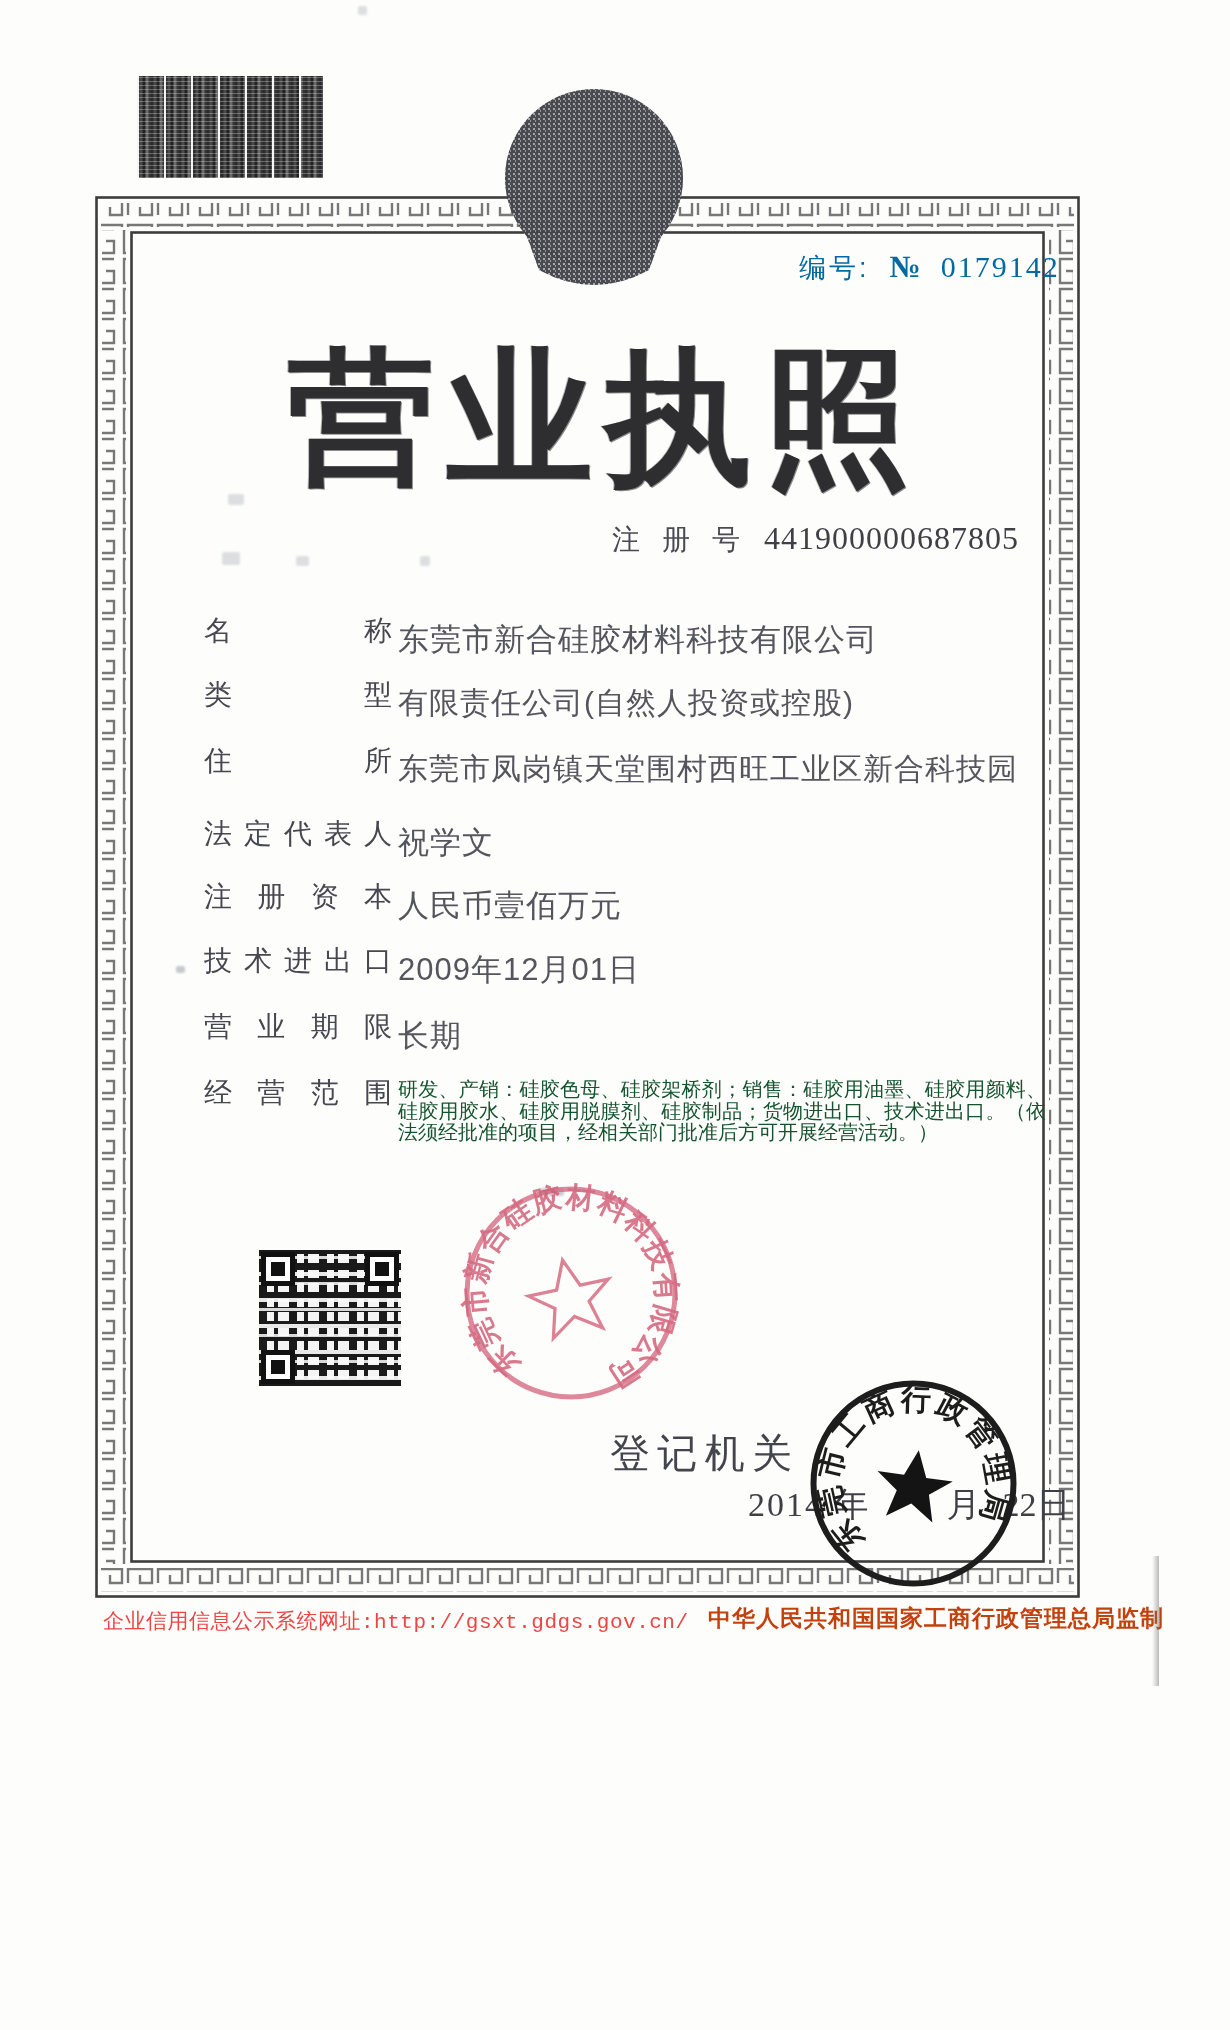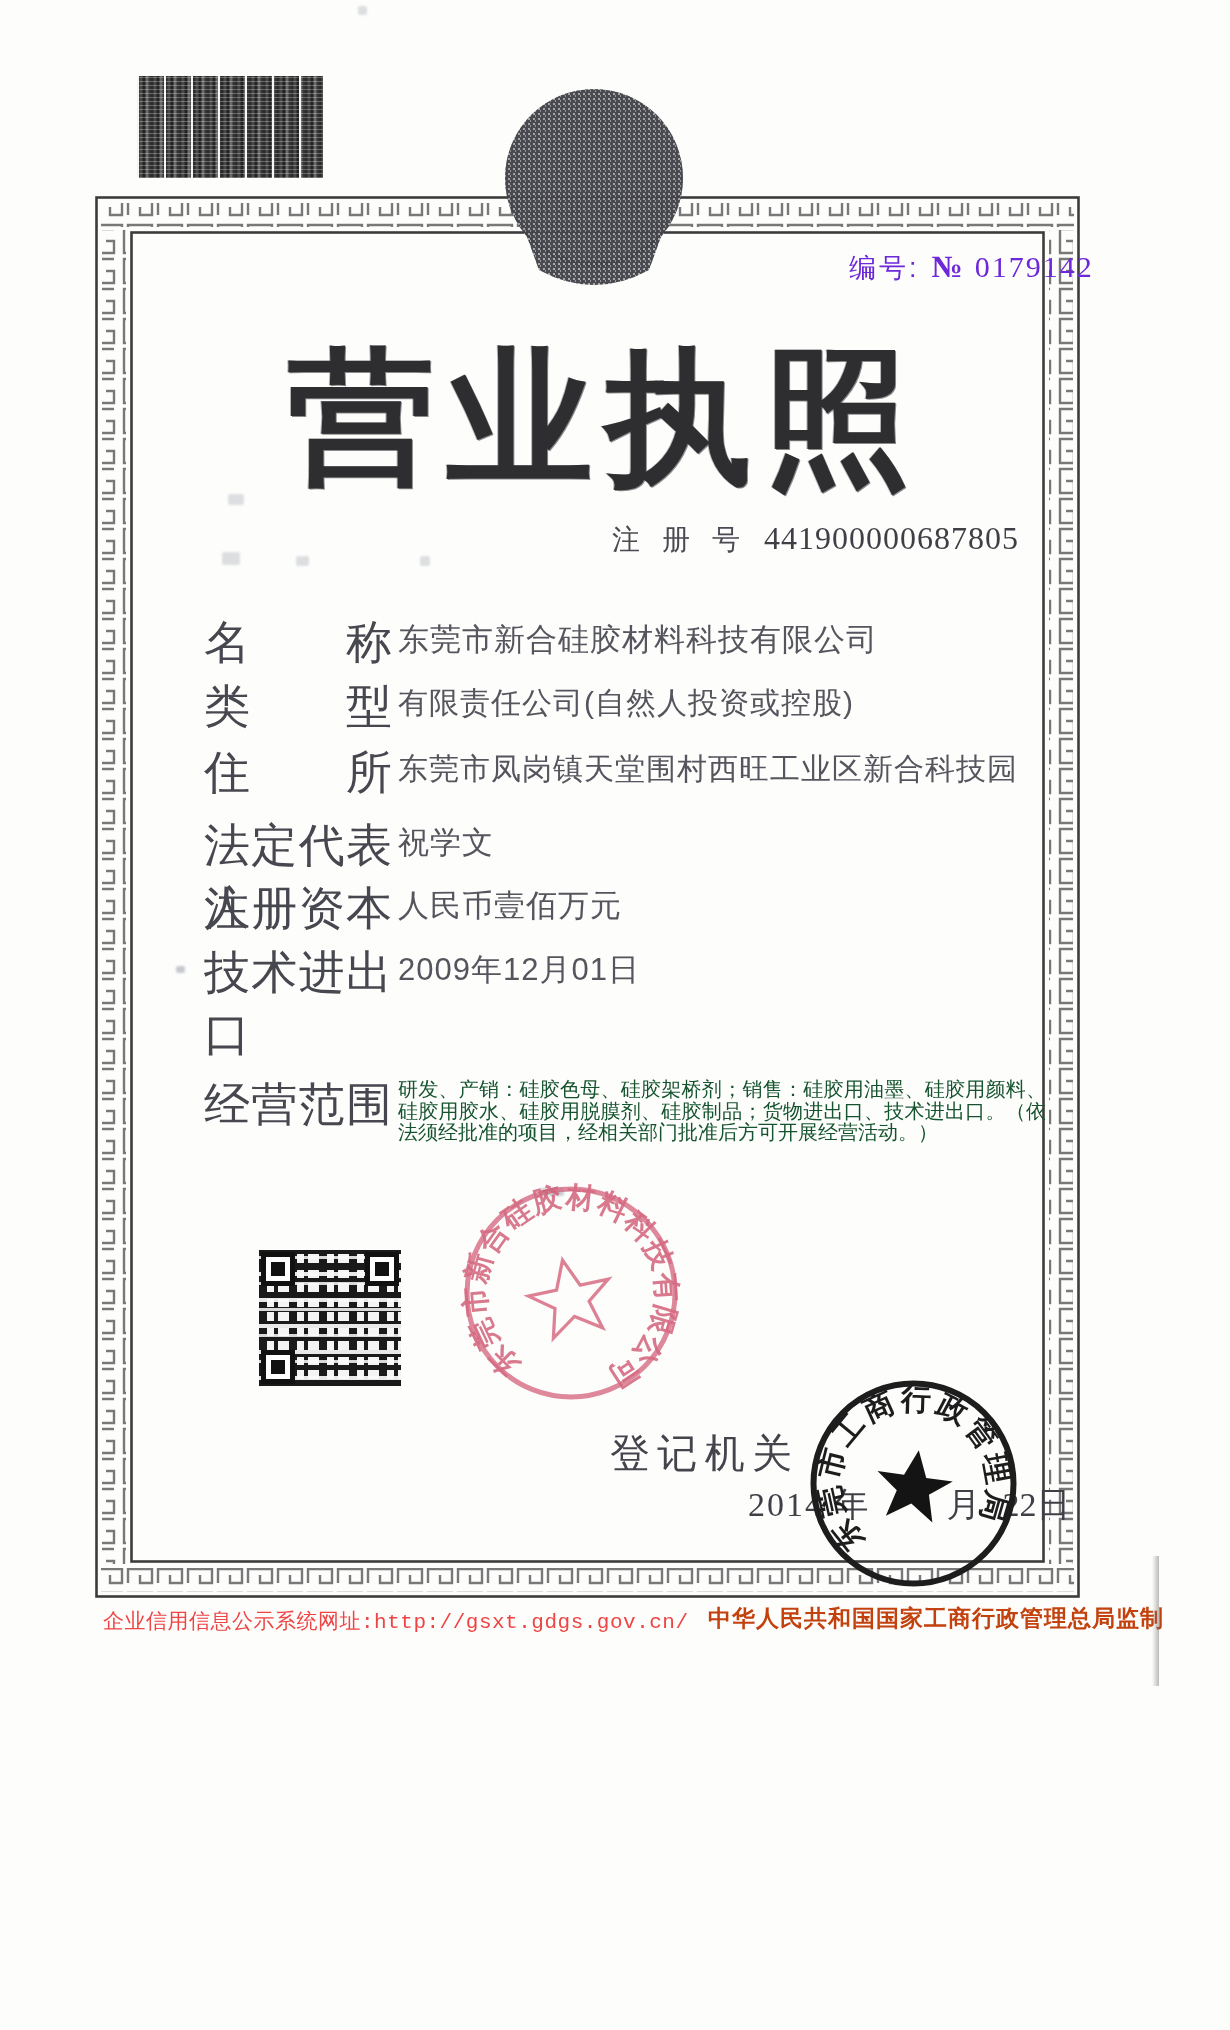--- a/index.html
+++ b/index.html
@@ -21,41 +21,41 @@
     filter:blur(.4px);
   }
 
   
   .frame { left:95px; top:196px; }
 
   
   .emblem { left:492px; top:82px; z-index:3; }
 
   
-  .serial { left:849px; top:249px; display:flex; align-items:baseline; gap:12px; color:#6d28d9; }
+  .serial { left:799px; top:249px; display:flex; align-items:baseline; gap:20px; color:#0369a1; }
   .serial .lab { font-size:27px; letter-spacing:3px; }
   .serial .nosign { font-family:"Liberation Serif", serif; font-weight:bold; font-size:31px; }
   .serial .num { font-family:"Liberation Serif", serif; font-size:30px; letter-spacing:2px;text-align:right; }
 
   
   .title {
     left:288px; top:340px; width:622px; height:160px;
     font-size:146px; font-weight:bold; color:#2e2e31;
     text-align:justify; text-align-last:justify; line-height:156px;
     text-shadow:1px 1px 0 rgba(46,46,49,.55), -1px 0 0 rgba(46,46,49,.35);
   }
 
   
   .regno { left:612px; top:520px; display:flex; align-items:baseline; }
   .regno .lab { width:128px; font-size:28px; color:#4a4a52; text-align:justify; text-align-last:justify; }
   .regno .val { margin-left:24px; font-family:"Liberation Serif", serif; font-size:32px; color:#3f3f46; letter-spacing:1px; }
 
   
   .row { position:absolute; left:204px; display:flex; align-items:flex-start; }
-  .flabel { width:188px; font-size:46px; color:#474750; text-align:justify; text-align-last:justify; flex:none; }
+  .flabel { width:188px; font-size:28px; color:#474750; text-align:justify; text-align-last:justify; flex:none; }
   .fvalue { margin-left:6px; padding-top:7px; font-size:31px; color:#55555d; letter-spacing:1px; white-space:nowrap; }
   .fvalue.small { font-size:30px; }
   .fvalue.scope { width:648px; font-size:20px; line-height:21.5px; padding-top:5px;
                   letter-spacing:0; white-space:normal; text-align:justify; color:#14532d; }
 
   
   .qr { left:259px; top:1250px; width:142px; height:136px; background-color:#f4f4f4;
     background-image:
       repeating-linear-gradient(0deg, transparent 0 6px, rgba(250,250,250,.92) 6px 10px, transparent 10px 23px, rgba(250,250,250,.85) 23px 26px),
       repeating-linear-gradient(90deg, #1a1a1a 0 8px, transparent 8px 15px, #1a1a1a 15px 19px, transparent 19px 30px),
@@ -152,20 +152,24 @@
     <div class="flabel">法定代表人</div>
     <div class="fvalue">祝学文</div>
   </div>
   <div class="row" style="top:878px">
     <div class="flabel">注册资本</div>
     <div class="fvalue">人民币壹佰万元</div>
   </div>
   <div class="row" style="top:942px">
     <div class="flabel">技术进出口</div>
     <div class="fvalue">2009年12月01日</div>
+  </div>
+  <div class="row" style="top:1008px">
+    <div class="flabel">营业期限</div>
+    <div class="fvalue">长期</div>
   </div>
   <div class="row" style="top:1074px">
     <div class="flabel">经营范围</div>
     <div class="fvalue scope">研发、产销：硅胶色母、硅胶架桥剂；销售：硅胶用油墨、硅胶用颜料、硅胶用胶水、硅胶用脱膜剂、硅胶制品；货物进出口、技术进出口。（依法须经批准的项目，经相关部门批准后方可开展经营活动。）</div>
   </div>
 
   <div class="abs qr">
     <div class="finder tl"></div>
     <div class="finder tr"></div>
     <div class="finder bl"></div>

